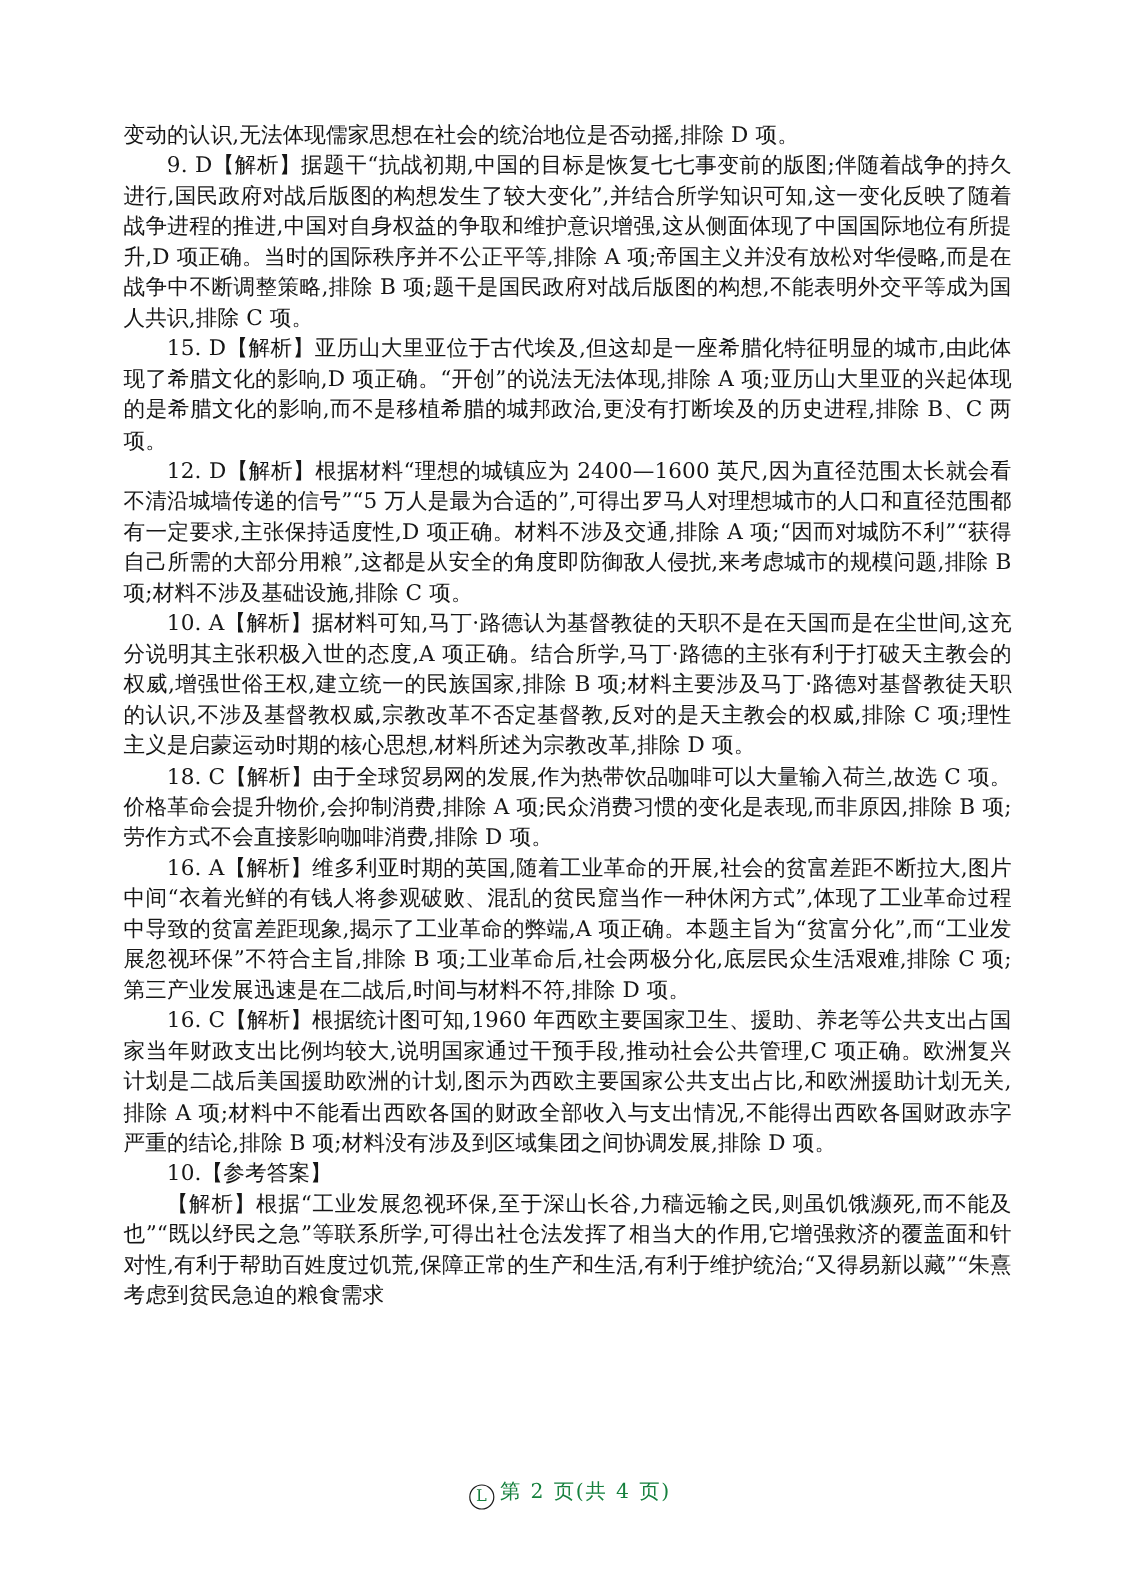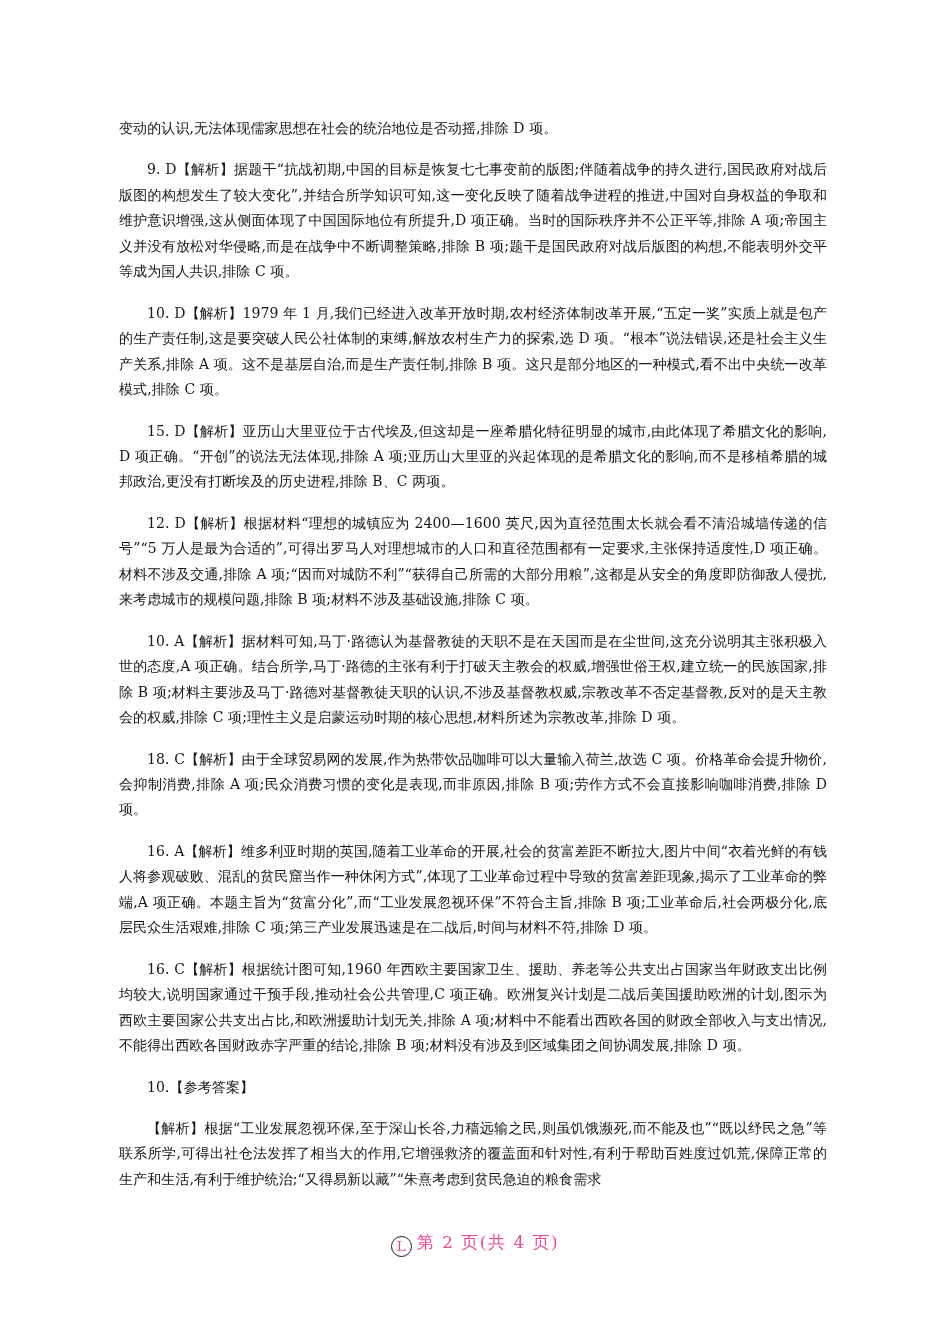--- a/index.html
+++ b/index.html
@@ -16,38 +16,38 @@
     font-family: "DejaVu Serif", "Liberation Serif", serif;
     color: #161616;
   }
   .content {
     position: absolute;
     left: 103px;
     top: 100px;
     width: 740px;
   }
   .content p.para {
-    margin: 16px;
-    font-size: 14px;
+    margin: 0;
+    font-size: 18px;
     line-height: 25.45px;
     text-align: justify;
     letter-spacing: 0.1px;
     word-break: break-all;
   }
   .content p.para.indent {
     text-indent: 2em;
   }
   .page-footer {
     position: absolute;
     left: 0;
     right: 0;
     top: 1231px;
     text-align: center;
     font-size: 17px;
-    color: #ec4899;
+    color: #15803d;
     letter-spacing: 1.5px;
   }
   .booklet-mark {
     display: inline-block;
     width: 19px;
     height: 19px;
     line-height: 19px;
     border: 1.4px solid #1b1b1b;
     border-radius: 50%;
     text-align: center;
@@ -59,21 +59,20 @@
 </style>
 </head>
 <body>
 
 <div class="page">
 
   <div class="content">
 
   <p class="para">变动的认识,无法体现儒家思想在社会的统治地位是否动摇,排除 D 项。</p>
       <p class="para indent">9. D【解析】据题干“抗战初期,中国的目标是恢复七七事变前的版图;伴随着战争的持久进行,国民政府对战后版图的构想发生了较大变化”,并结合所学知识可知,这一变化反映了随着战争进程的推进,中国对自身权益的争取和维护意识增强,这从侧面体现了中国国际地位有所提升,D 项正确。当时的国际秩序并不公正平等,排除 A 项;帝国主义并没有放松对华侵略,而是在战争中不断调整策略,排除 B 项;题干是国民政府对战后版图的构想,不能表明外交平等成为国人共识,排除 C 项。</p>
-      <p class="para indent">10. D【解析】1979 年 1 月,我们已经进入改革开放时期,农村经济体制改革开展,“五定一奖”实质上就是包产的生产责任制,这是要突破人民公社体制的束缚,解放农村生产力的探索,选 D 项。“根本”说法错误,还是社会主义生产关系,排除 A 项。这不是基层自治,而是生产责任制,排除 B 项。这只是部分地区的一种模式,看不出中央统一改革模式,排除 C 项。</p>
       <p class="para indent">15. D【解析】亚历山大里亚位于古代埃及,但这却是一座希腊化特征明显的城市,由此体现了希腊文化的影响,D 项正确。“开创”的说法无法体现,排除 A 项;亚历山大里亚的兴起体现的是希腊文化的影响,而不是移植希腊的城邦政治,更没有打断埃及的历史进程,排除 B、C 两项。</p>
       <p class="para indent">12. D【解析】根据材料“理想的城镇应为 2400—1600 英尺,因为直径范围太长就会看不清沿城墙传递的信号”“5 万人是最为合适的”,可得出罗马人对理想城市的人口和直径范围都有一定要求,主张保持适度性,D 项正确。材料不涉及交通,排除 A 项;“因而对城防不利”“获得自己所需的大部分用粮”,这都是从安全的角度即防御敌人侵扰,来考虑城市的规模问题,排除 B 项;材料不涉及基础设施,排除 C 项。</p>
       <p class="para indent">10. A【解析】据材料可知,马丁·路德认为基督教徒的天职不是在天国而是在尘世间,这充分说明其主张积极入世的态度,A 项正确。结合所学,马丁·路德的主张有利于打破天主教会的权威,增强世俗王权,建立统一的民族国家,排除 B 项;材料主要涉及马丁·路德对基督教徒天职的认识,不涉及基督教权威,宗教改革不否定基督教,反对的是天主教会的权威,排除 C 项;理性主义是启蒙运动时期的核心思想,材料所述为宗教改革,排除 D 项。</p>
       <p class="para indent">18. C【解析】由于全球贸易网的发展,作为热带饮品咖啡可以大量输入荷兰,故选 C 项。价格革命会提升物价,会抑制消费,排除 A 项;民众消费习惯的变化是表现,而非原因,排除 B 项;劳作方式不会直接影响咖啡消费,排除 D 项。</p>
       <p class="para indent">16. A【解析】维多利亚时期的英国,随着工业革命的开展,社会的贫富差距不断拉大,图片中间“衣着光鲜的有钱人将参观破败、混乱的贫民窟当作一种休闲方式”,体现了工业革命过程中导致的贫富差距现象,揭示了工业革命的弊端,A 项正确。本题主旨为“贫富分化”,而“工业发展忽视环保”不符合主旨,排除 B 项;工业革命后,社会两极分化,底层民众生活艰难,排除 C 项;第三产业发展迅速是在二战后,时间与材料不符,排除 D 项。</p>
       <p class="para indent">16. C【解析】根据统计图可知,1960 年西欧主要国家卫生、援助、养老等公共支出占国家当年财政支出比例均较大,说明国家通过干预手段,推动社会公共管理,C 项正确。欧洲复兴计划是二战后美国援助欧洲的计划,图示为西欧主要国家公共支出占比,和欧洲援助计划无关,排除 A 项;材料中不能看出西欧各国的财政全部收入与支出情况,不能得出西欧各国财政赤字严重的结论,排除 B 项;材料没有涉及到区域集团之间协调发展,排除 D 项。</p>
       <p class="para indent">10.【参考答案】</p>
       <p class="para indent">【解析】根据“工业发展忽视环保,至于深山长谷,力穑远输之民,则虽饥饿濒死,而不能及也”“既以纾民之急”等联系所学,可得出社仓法发挥了相当大的作用,它增强救济的覆盖面和针对性,有利于帮助百姓度过饥荒,保障正常的生产和生活,有利于维护统治;“又得易新以藏”“朱熹考虑到贫民急迫的粮食需求</p>
     </div>
 

